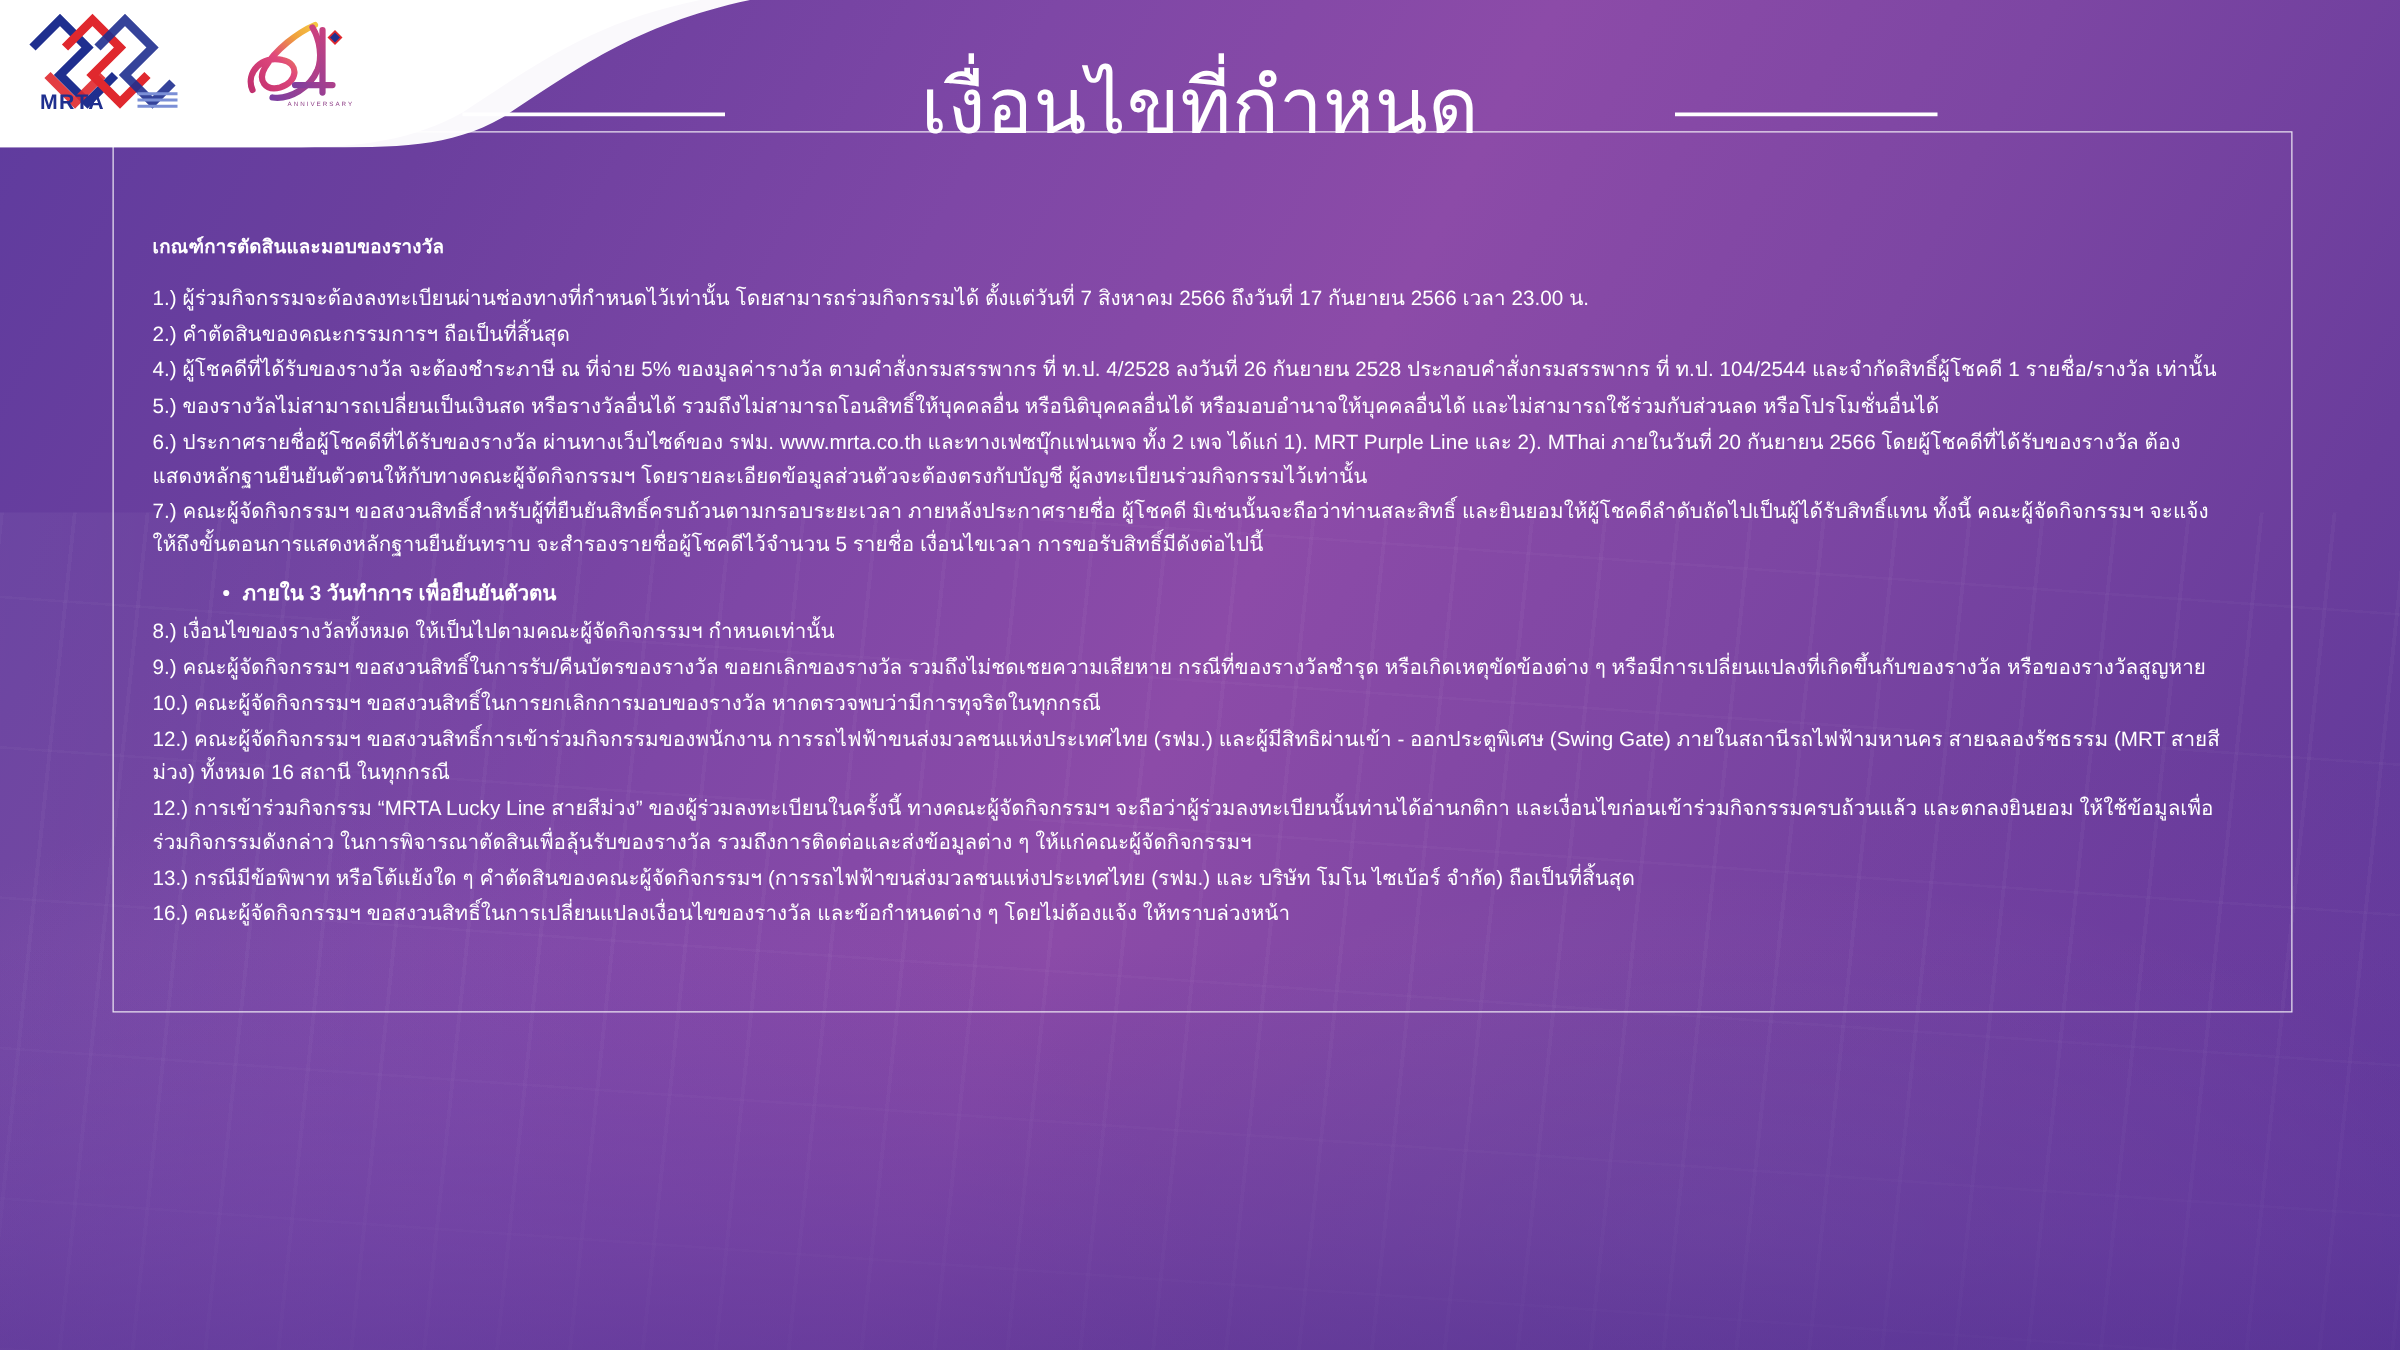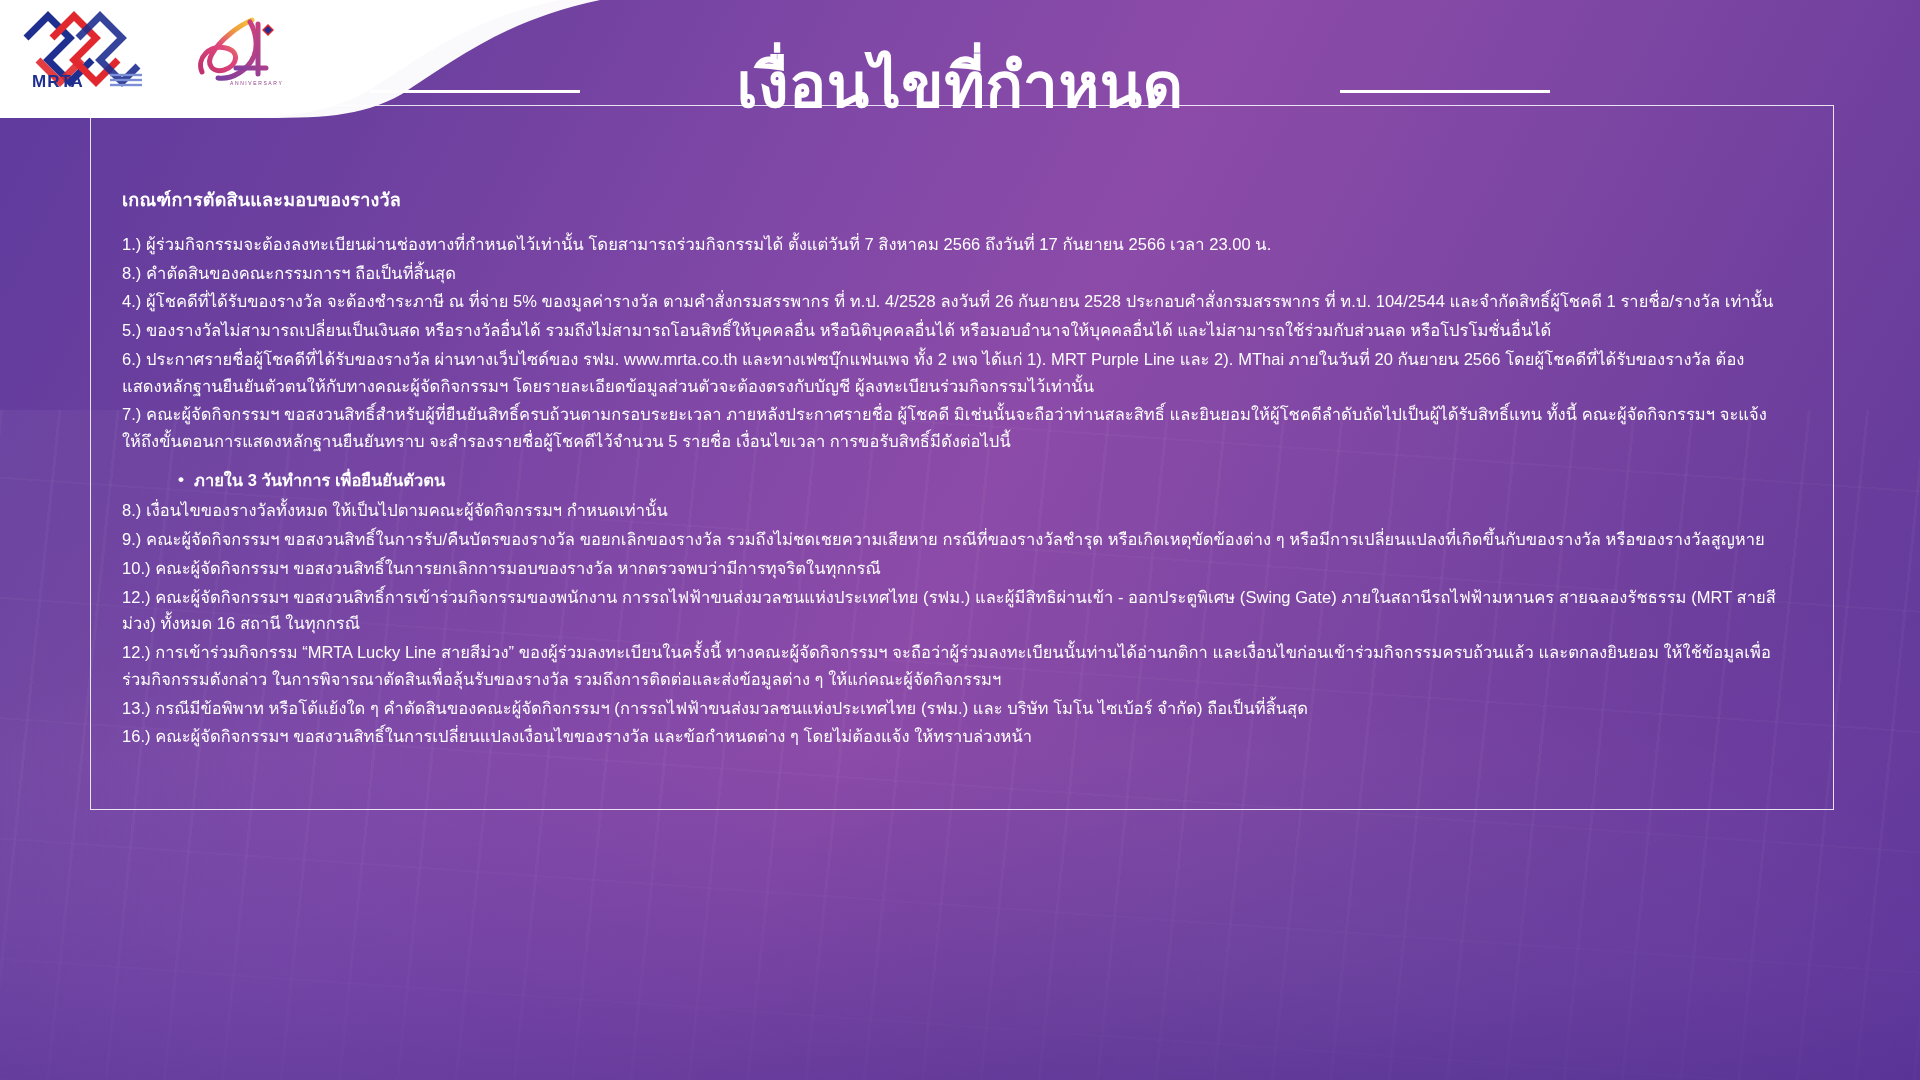--- a/index.html
+++ b/index.html
@@ -56,21 +56,21 @@
     display:flex;align-items:center;justify-content:center;
   }
   .title-rule{
     position:absolute;height:3px;background:#ffffff;top:52px;
   }
   .title-rule.left{left:370px;width:210px;}
   .title-rule.right{right:370px;width:210px;}
   .slide-title{
     color:#ffffff;
     font-size:62px;
-    font-weight:bold;
+    font-weight:normal;
     letter-spacing:0.5px;
     line-height:1;
     white-space:nowrap;
   }
 
   
   .content-frame{
     position:absolute;
     left:90px;top:105px;
     width:1744px;height:705px;
@@ -80,21 +80,21 @@
 
   .content-inner{
     position:absolute;
     left:122px;top:185px;
     width:1690px;
     z-index:6;
     color:#ffffff;
   }
 
   .section-heading{
-    font-size:18px;
+    font-size:15px;
     font-weight:bold;
     color:#ffffff;
     margin-bottom:17px;
     letter-spacing:0.2px;
   }
 
   .clause{
     font-size:16.5px;
     line-height:1.62;
     color:#ffffff;
@@ -187,21 +187,21 @@
     <div class="title-rule right"></div>
   </div>
 
   <div class="content-frame"></div>
 
   <div class="content-inner">
 
     <div class="section-heading">เกณฑ์การตัดสินและมอบของรางวัล</div>
 
     <p class="clause">1.) ผู้ร่วมกิจกรรมจะต้องลงทะเบียนผ่านช่องทางที่กำหนดไว้เท่านั้น โดยสามารถร่วมกิจกรรมได้ ตั้งแต่วันที่ 7 สิงหาคม 2566 ถึงวันที่ 17 กันยายน 2566  เวลา 23.00 น.</p>
-    <p class="clause">8.) คำตัดสินของคณะกรรมการฯ ถือเป็นที่สิ้นสุด</p>
+    <p class="clause">2.) คำตัดสินของคณะกรรมการฯ ถือเป็นที่สิ้นสุด</p>
     <p class="clause">4.) ผู้โชคดีที่ได้รับของรางวัล จะต้องชำระภาษี ณ ที่จ่าย 5% ของมูลค่ารางวัล ตามคำสั่งกรมสรรพากร ที่ ท.ป. 4/2528 ลงวันที่ 26 กันยายน 2528 ประกอบคำสั่งกรมสรรพากร ที่ ท.ป. 104/2544 และจำกัดสิทธิ์ผู้โชคดี 1 รายชื่อ/รางวัล เท่านั้น</p>
     <p class="clause">5.) ของรางวัลไม่สามารถเปลี่ยนเป็นเงินสด หรือรางวัลอื่นได้ รวมถึงไม่สามารถโอนสิทธิ์ให้บุคคลอื่น หรือนิติบุคคลอื่นได้ หรือมอบอำนาจให้บุคคลอื่นได้ และไม่สามารถใช้ร่วมกับส่วนลด หรือโปรโมชั่นอื่นได้</p>
     <p class="clause">6.) ประกาศรายชื่อผู้โชคดีที่ได้รับของรางวัล ผ่านทางเว็บไซด์ของ รฟม. www.mrta.co.th และทางเฟซบุ๊กแฟนเพจ ทั้ง 2 เพจ ได้แก่ 1). MRT Purple Line และ 2). MThai ภายในวันที่ 20 กันยายน 2566 โดยผู้โชคดีที่ได้รับของรางวัล ต้องแสดงหลักฐานยืนยันตัวตนให้กับทางคณะผู้จัดกิจกรรมฯ โดยรายละเอียดข้อมูลส่วนตัวจะต้องตรงกับบัญชี ผู้ลงทะเบียนร่วมกิจกรรมไว้เท่านั้น</p>
     <p class="clause tight">7.) คณะผู้จัดกิจกรรมฯ ขอสงวนสิทธิ์สำหรับผู้ที่ยืนยันสิทธิ์ครบถ้วนตามกรอบระยะเวลา ภายหลังประกาศรายชื่อ ผู้โชคดี มิเช่นนั้นจะถือว่าท่านสละสิทธิ์ และยินยอมให้ผู้โชคดีลำดับถัดไปเป็นผู้ได้รับสิทธิ์แทน ทั้งนี้ คณะผู้จัดกิจกรรมฯ จะแจ้งให้ถึงขั้นตอนการแสดงหลักฐานยืนยันทราบ จะสำรองรายชื่อผู้โชคดีไว้จำนวน 5 รายชื่อ เงื่อนไขเวลา การขอรับสิทธิ์มีดังต่อไปนี้</p>
 
     <ul class="bullet-list">
       <li>ภายใน 3 วันทำการ เพื่อยืนยันตัวตน</li>
     </ul>
 
     <p class="clause">8.) เงื่อนไขของรางวัลทั้งหมด ให้เป็นไปตามคณะผู้จัดกิจกรรมฯ กำหนดเท่านั้น</p>

